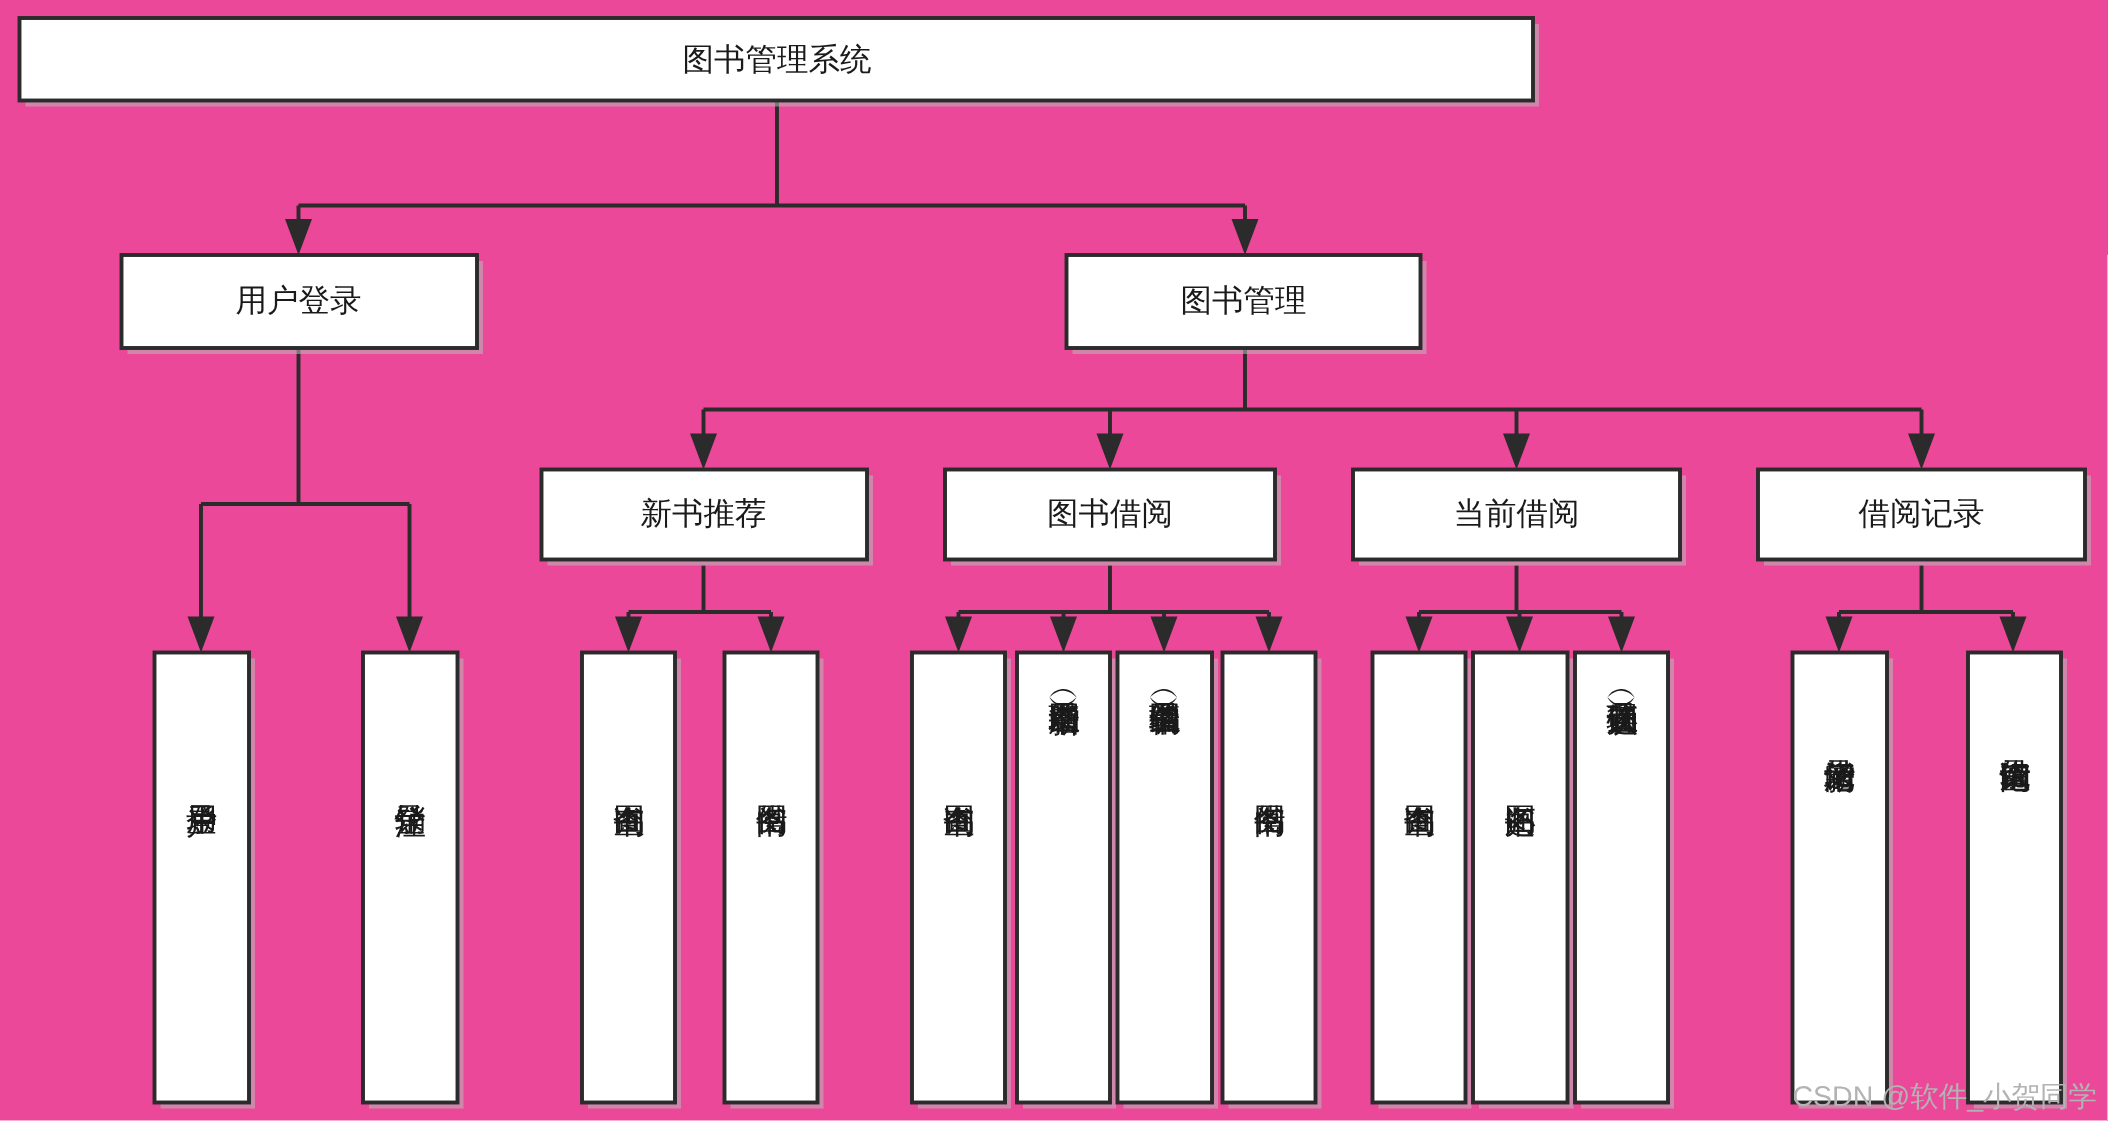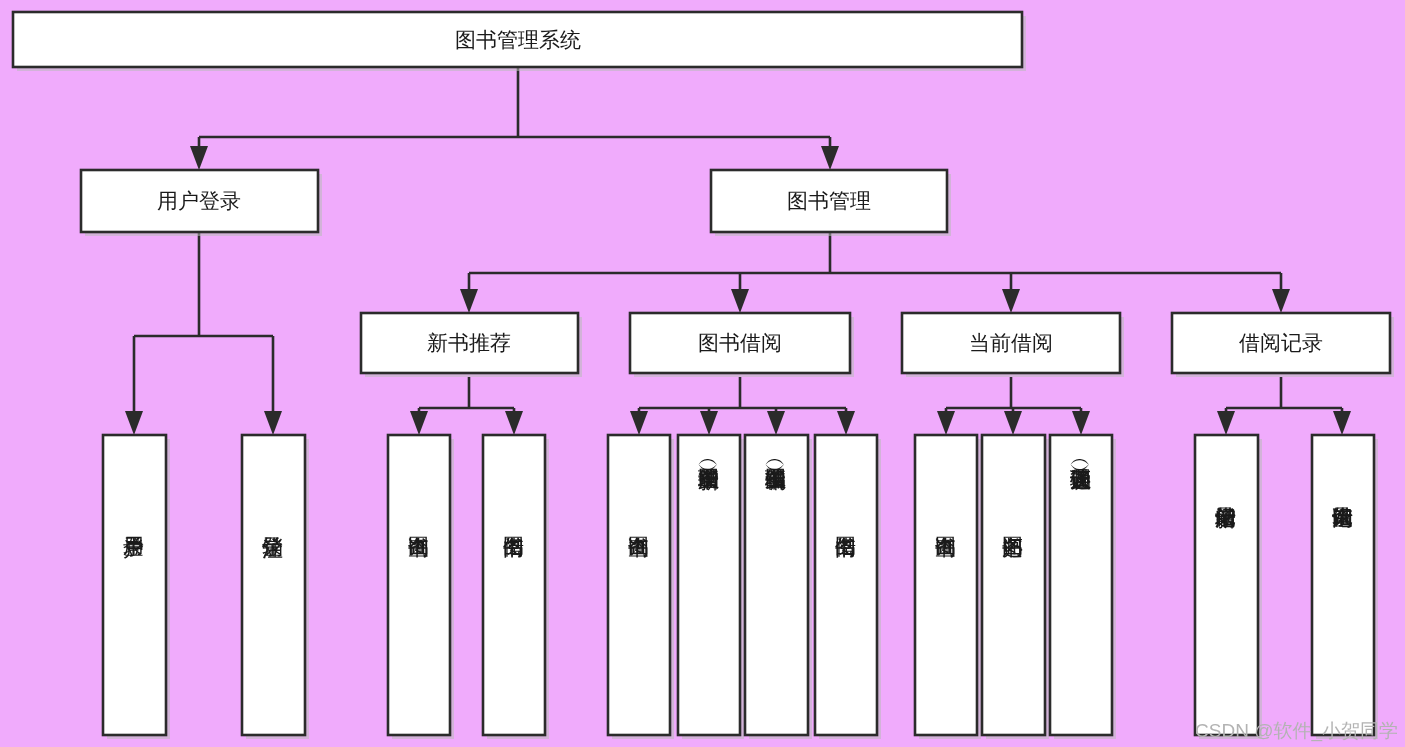--- a/index.html
+++ b/index.html
@@ -10,21 +10,21 @@
   body {
     width: 1405px;
     height: 747px;
     font-family: "Liberation Sans", "DejaVu Sans", sans-serif;
     overflow: hidden;
   }
   #diagram-root {
     position: relative;
     width: 1405px;
     height: 747px;
-    background: #f0abfc;
+    background: #ec4899;
   }
   svg.diagram-canvas {
     position: absolute;
     top: 0;
     left: 0;
     width: 1405px;
     height: 747px;
     display: block;
   }
   .node-box {

